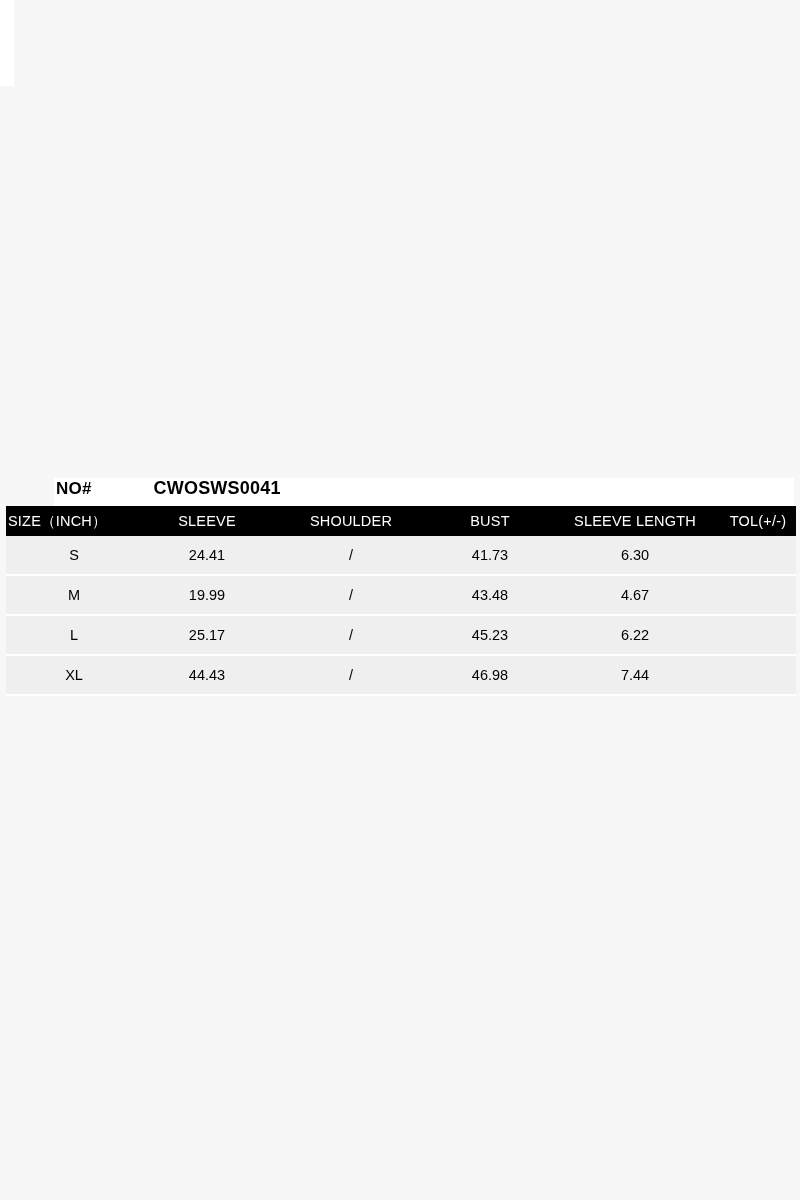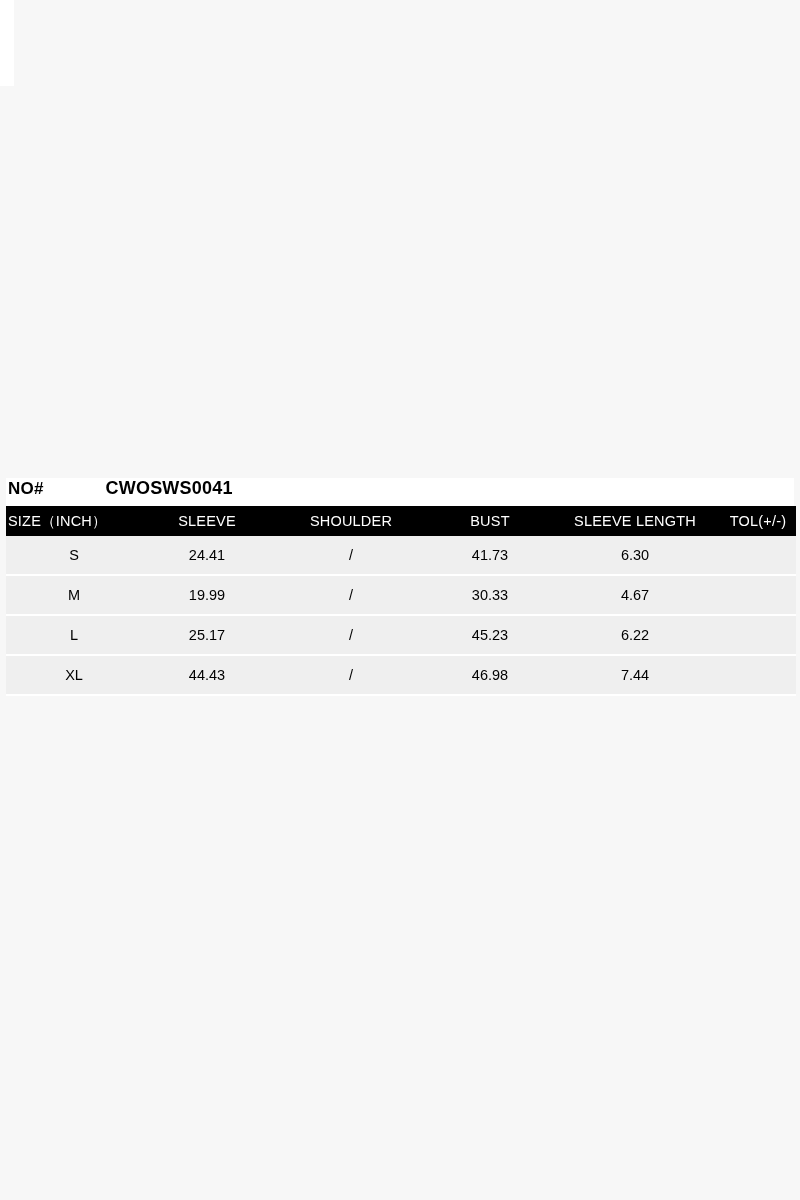--- a/index.html
+++ b/index.html
@@ -44,20 +44,21 @@
     top: 478px;
     width: 788px;
   }
   
   .no-row {
     display: flex;
     align-items: baseline;
     background: #ffffff;
     height: 28px;
     padding-left: 2px;
+    margin-left: 48px;
   }
   .no-label {
     font-size: 17px;
     font-weight: bold;
     letter-spacing: 0.2px;
   }
   .no-value {
     font-size: 18px;
     font-weight: bold;
     margin-left: 62px;
@@ -144,21 +145,21 @@
           <td>24.41</td>
           <td>/</td>
           <td>41.73</td>
           <td>6.30</td>
           <td class="cell-tol"></td>
         </tr>
         <tr>
           <td class="cell-size">M</td>
           <td>19.99</td>
           <td>/</td>
-          <td>30.33</td>
+          <td>43.48</td>
           <td>4.67</td>
           <td class="cell-tol"></td>
         </tr>
         <tr>
           <td class="cell-size">L</td>
           <td>25.17</td>
           <td>/</td>
           <td>45.23</td>
           <td>6.22</td>
           <td class="cell-tol"></td>

